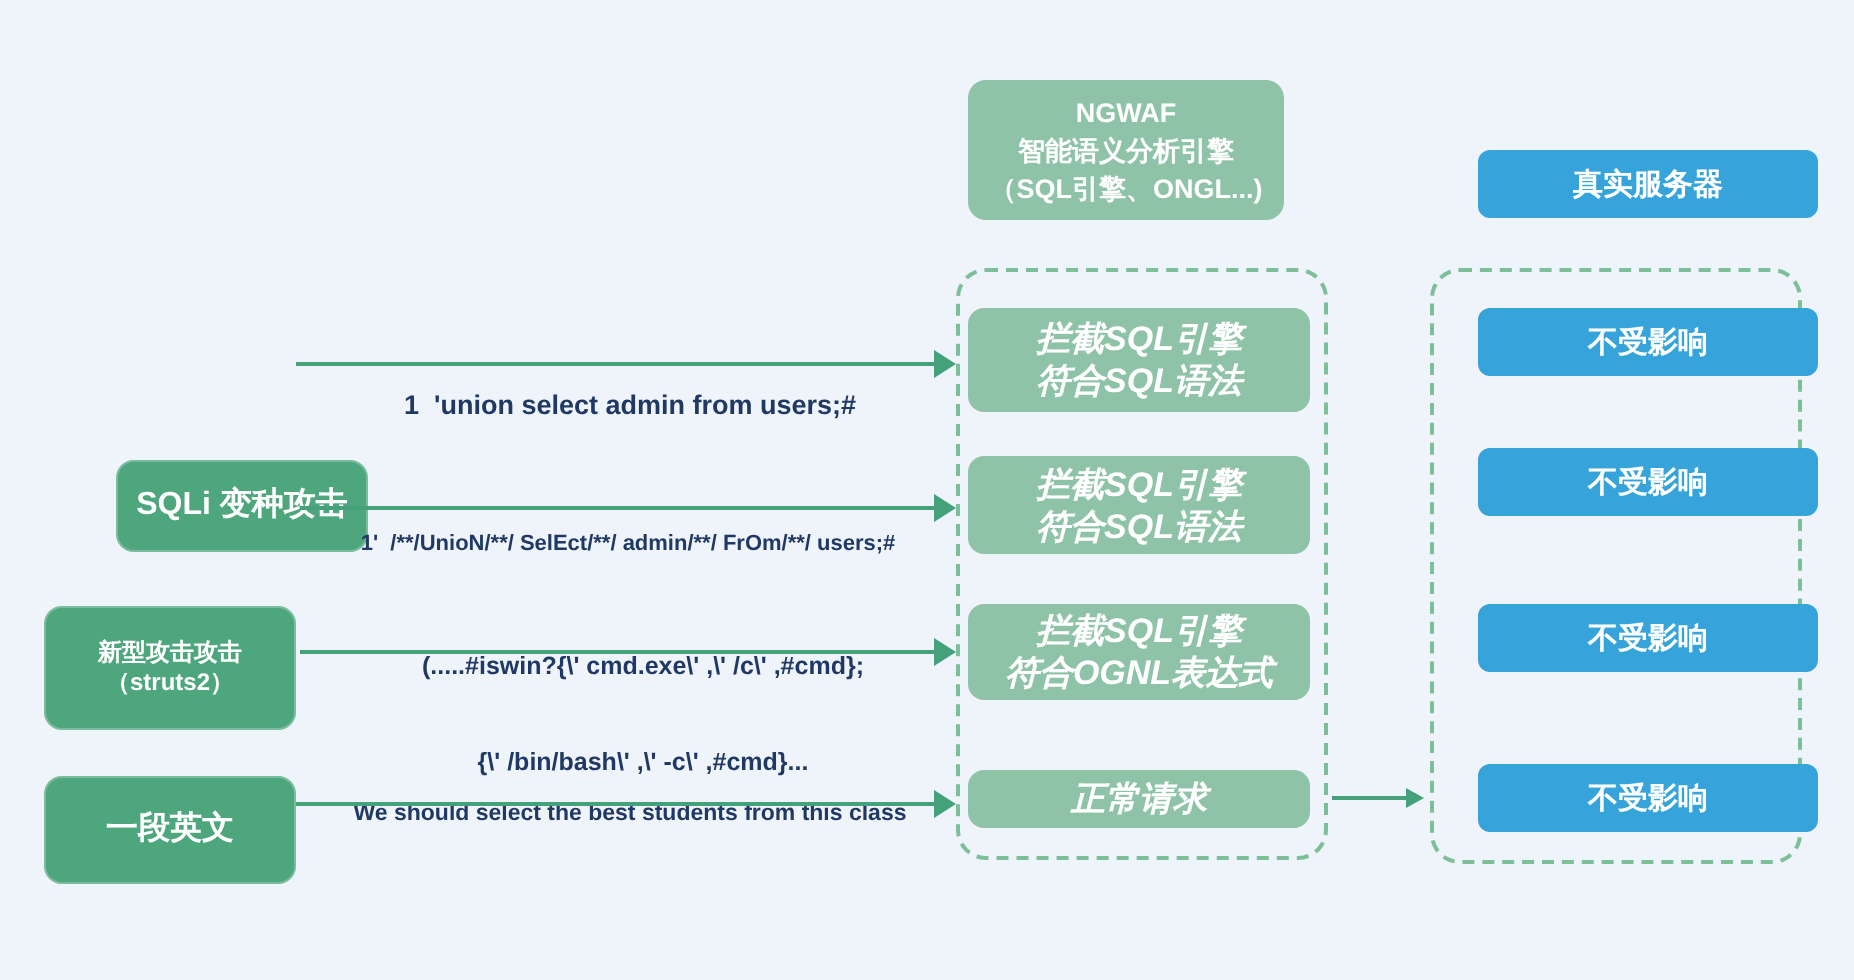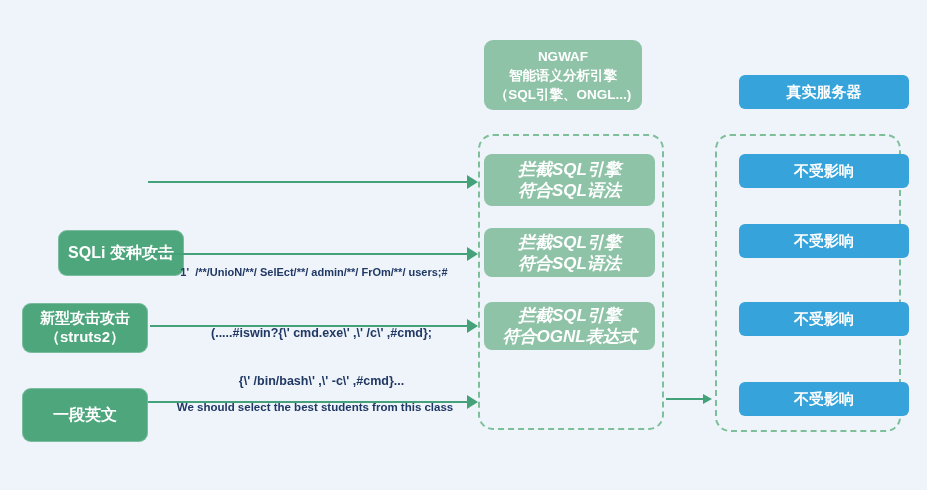--- a/index.html
+++ b/index.html
@@ -22,21 +22,21 @@
   }
   
   .attack-box{
     left:22px;width:126px;
     background:#4ea67d;border-radius:9px;
     font-size:16px;line-height:1.25;
     box-shadow:0 0 0 1px rgba(255,255,255,.25) inset;
   }
   #attack-0{top:155px;height:48px;}
   #attack-1{top:230px;height:46px;margin-left:36px;}
-  #attack-2{top:303px;height:50px;font-size:15px;}
+  #attack-2{top:303px;height:62px;font-size:12px;}
   #attack-3{top:388px;height:54px;}
   
   .waf-box{
     left:484px;width:171px;
     background:#8ec3a7;border-radius:8px;
     font-size:17px;line-height:21px;font-style:italic;
   }
   #waf-0{top:154px;height:52px;}
   #waf-1{top:228px;height:49px;}
   #waf-2{top:302px;height:48px;}
@@ -117,20 +117,23 @@
     <span>SQLi 变种攻击</span>
   </div>
   <div class="box attack-box" id="attack-2">
     <span>新型攻击攻击</span>
     <span>（struts2）</span>
   </div>
   <div class="box attack-box" id="attack-3">
     <span>一段英文</span>
   </div>
 
+  <div class="payload" id="payload-0">
+    <div>1  'union select admin from users;#</div>
+  </div>
   <div class="payload" id="payload-1">
     <div>1'  /**/UnioN/**/ SelEct/**/ admin/**/ FrOm/**/ users;#</div>
   </div>
   <div class="payload" id="payload-2">
     <div>(.....#iswin?{\' cmd.exe\' ,\' /c\' ,#cmd};</div>
     <div>{\' /bin/bash\' ,\' -c\' ,#cmd}...</div>
   </div>
   <div class="payload" id="payload-3">
     <div>We should select the best students from this class</div>
   </div>
@@ -152,20 +155,23 @@
     <span>符合SQL语法</span>
   </div>
   <div class="box waf-box" id="waf-1">
     <span>拦截SQL引擎</span>
     <span>符合SQL语法</span>
   </div>
   <div class="box waf-box" id="waf-2">
     <span>拦截SQL引擎</span>
     <span>符合OGNL表达式</span>
   </div>
+  <div class="box waf-box" id="waf-3">
+    <span>正常请求</span>
+  </div>
 
   <div class="box server-box" id="server-0">
     <span>不受影响</span>
   </div>
   <div class="box server-box" id="server-1">
     <span>不受影响</span>
   </div>
   <div class="box server-box" id="server-2">
     <span>不受影响</span>
   </div>

